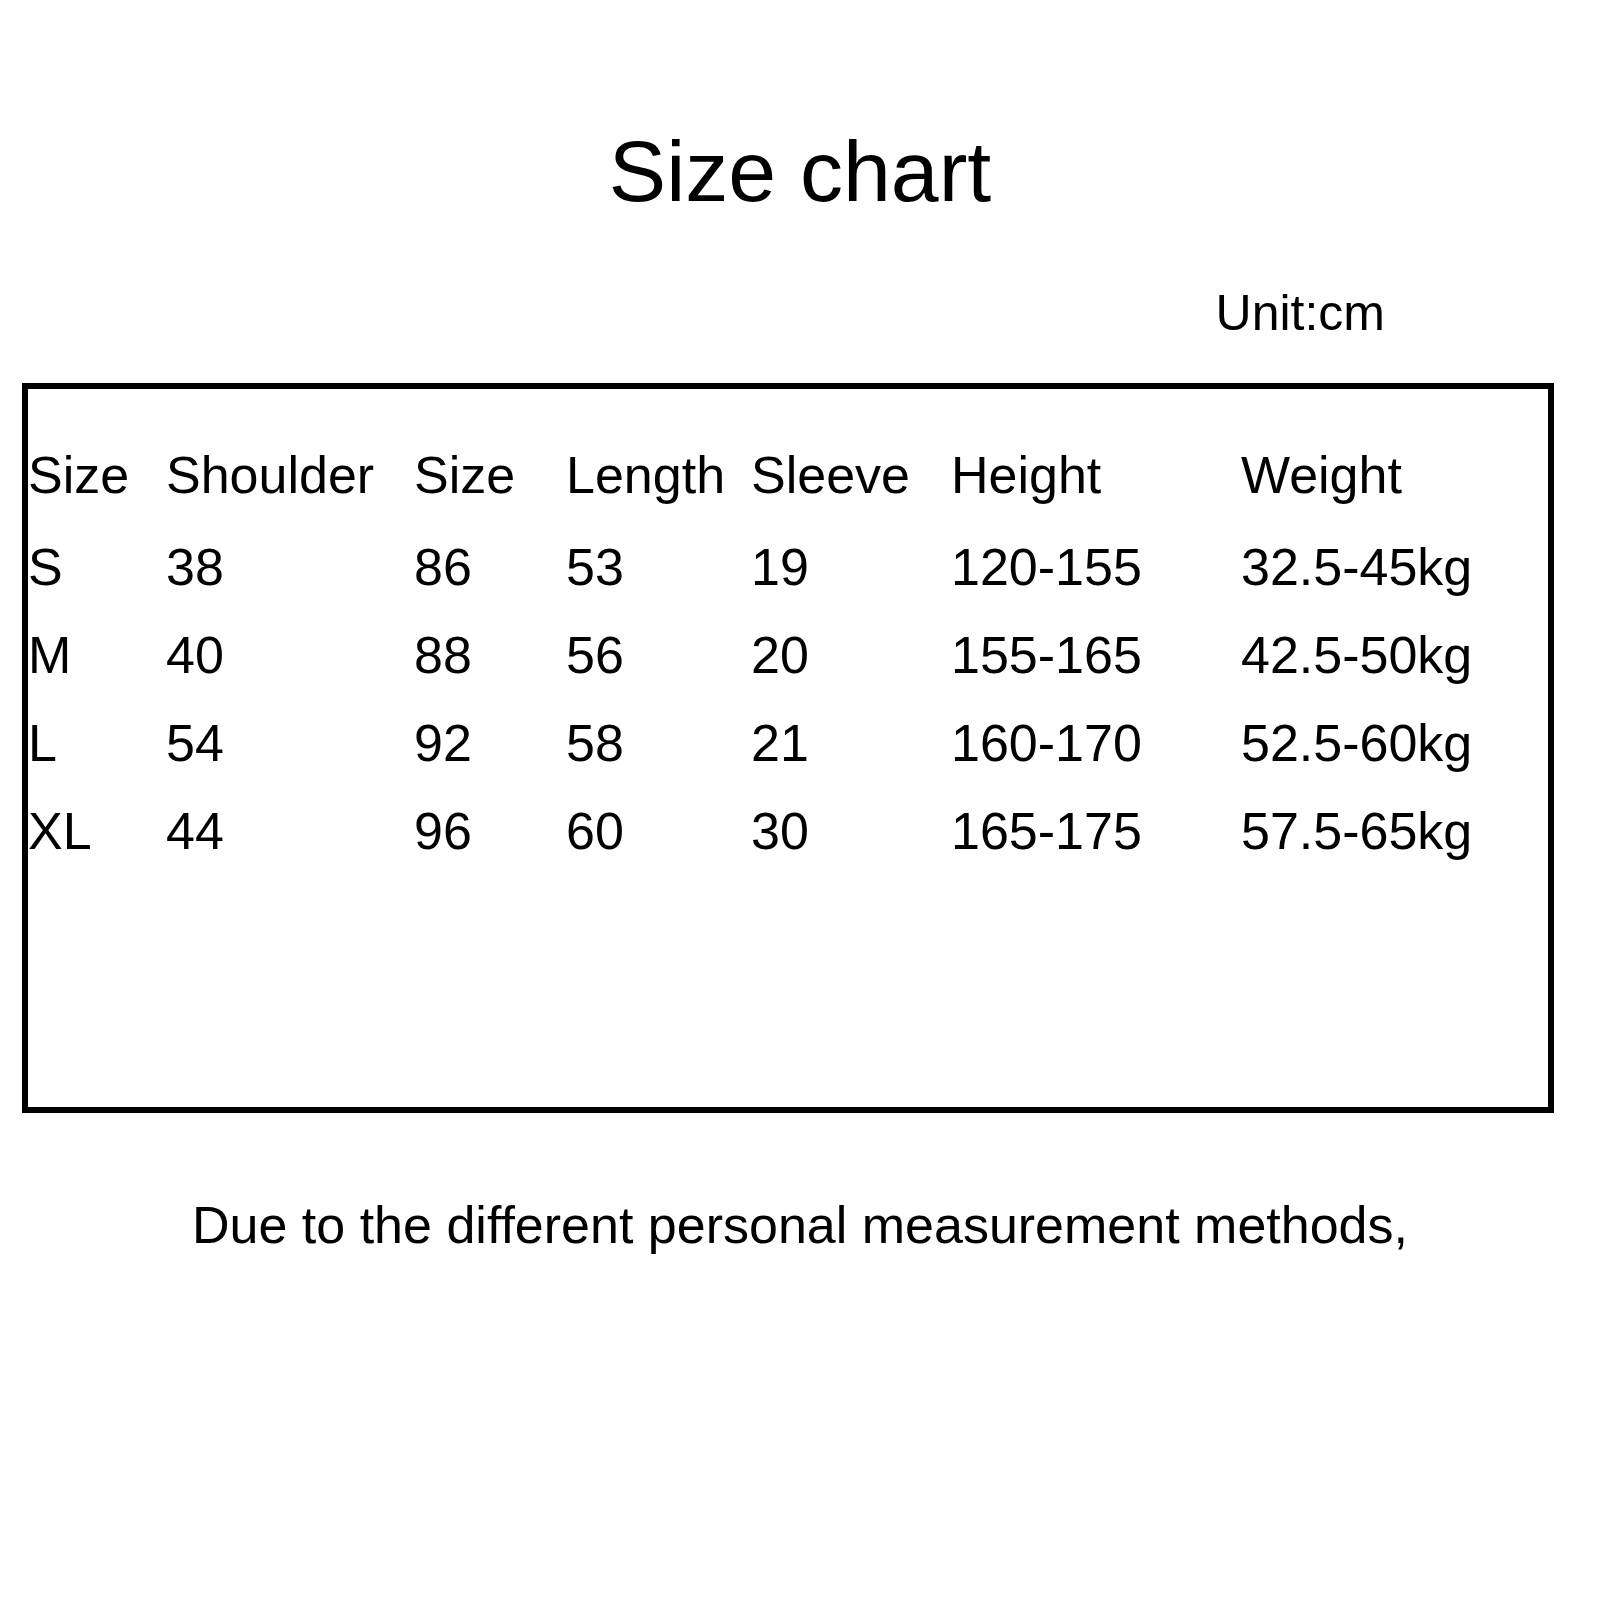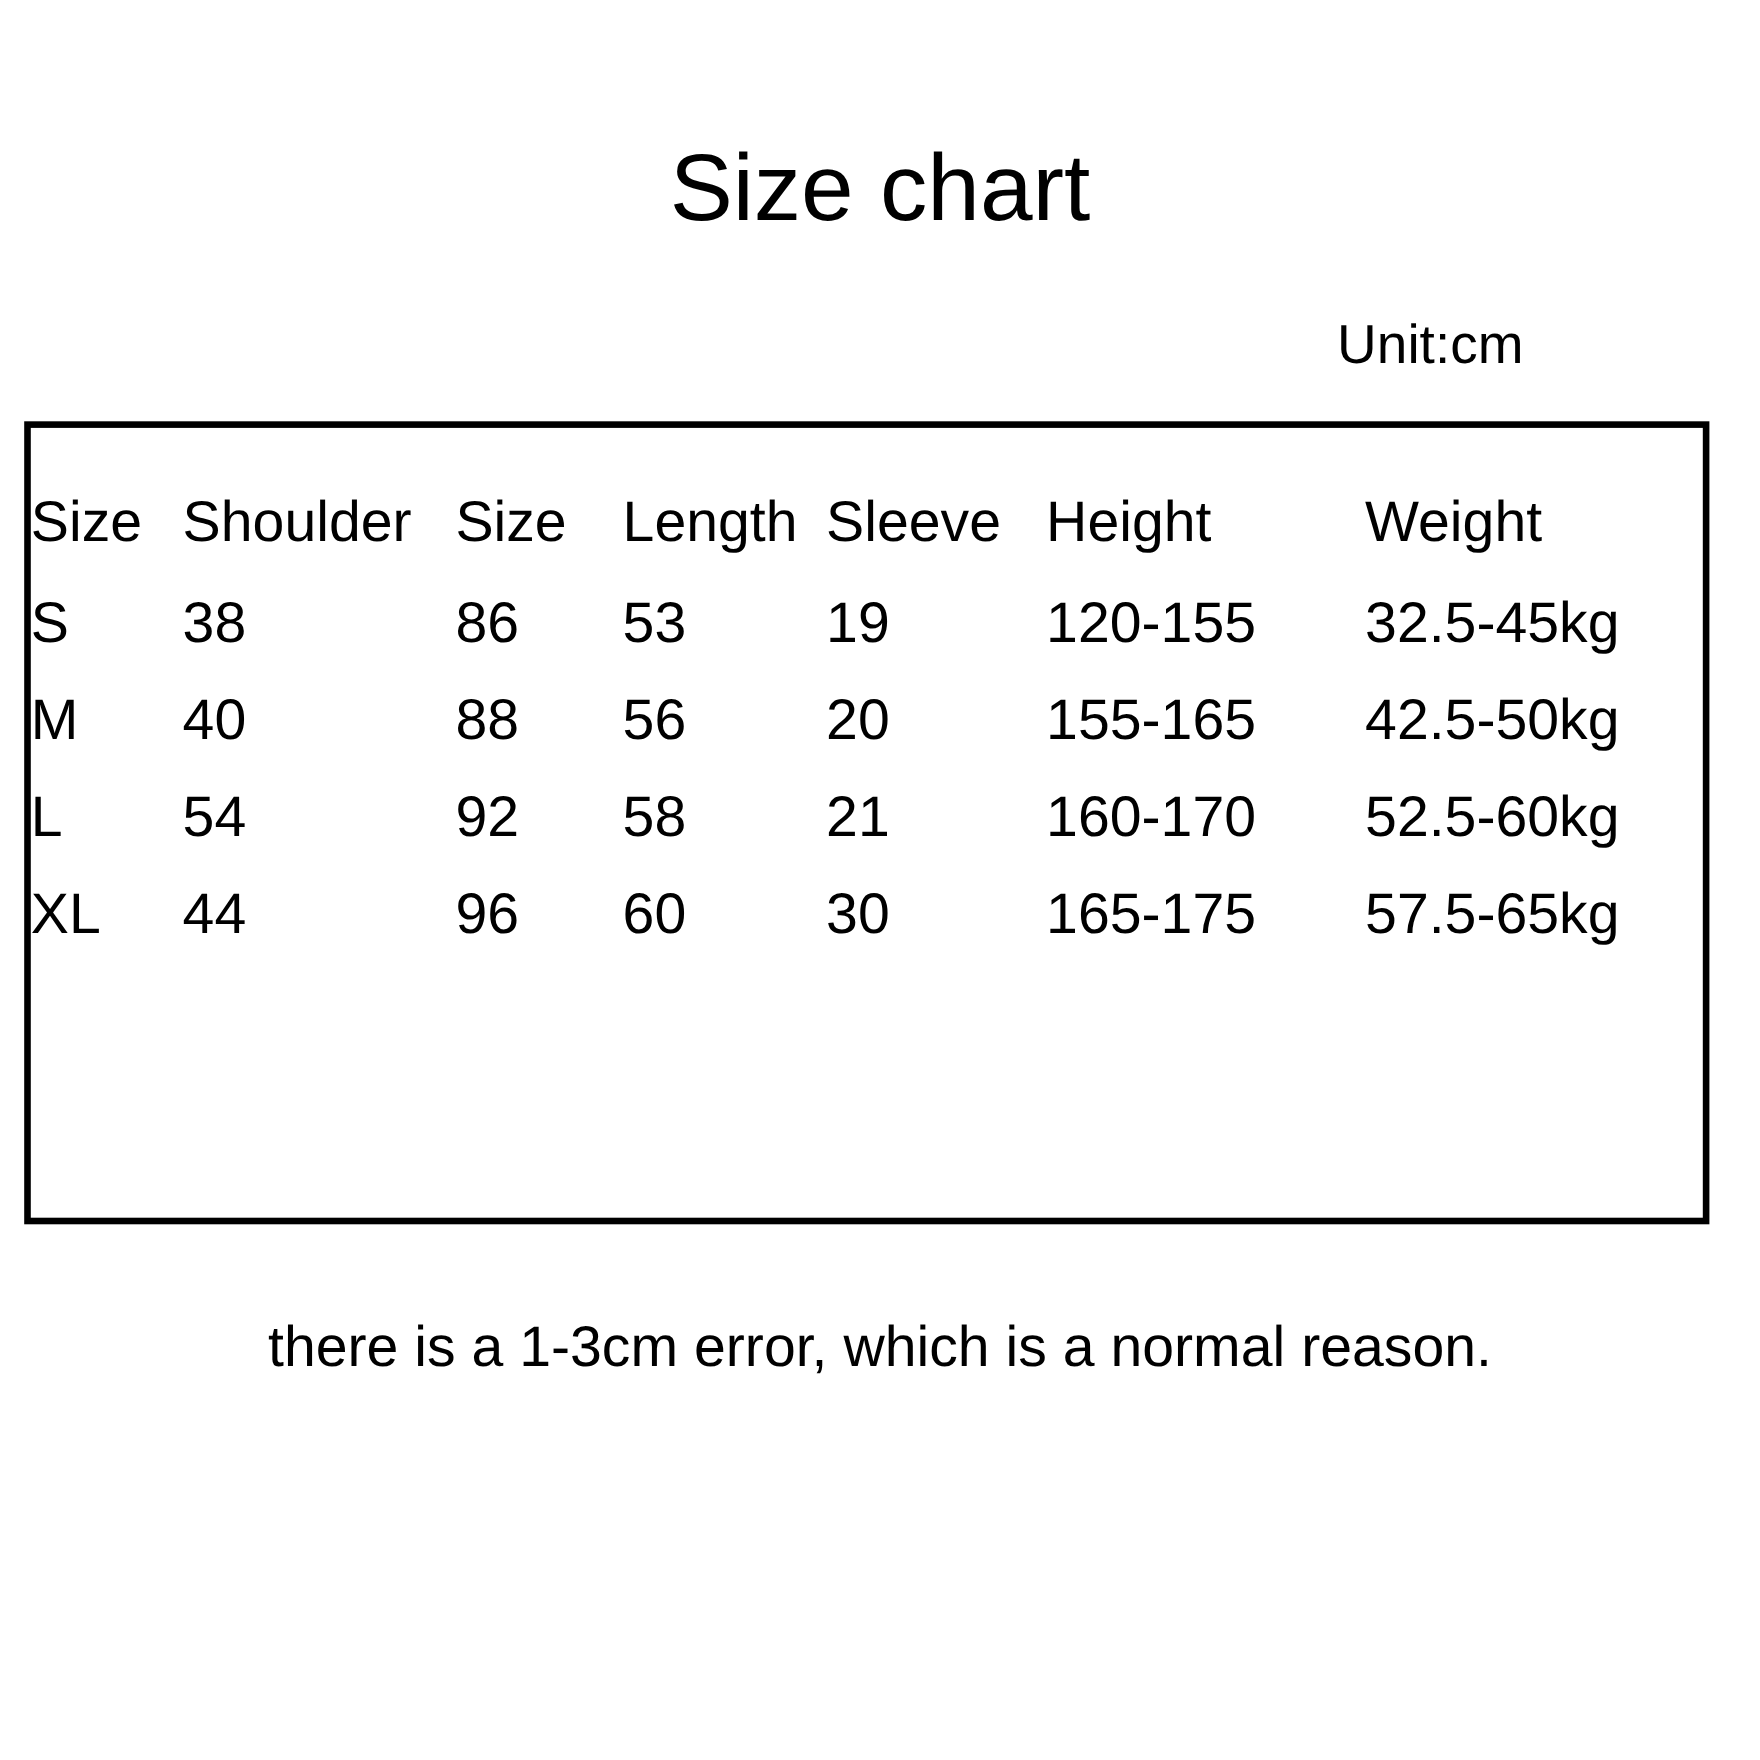--- a/index.html
+++ b/index.html
@@ -155,16 +155,16 @@
           <td>60</td>
           <td>30</td>
           <td>165-175</td>
           <td>57.5-65kg</td>
         </tr>
       </tbody>
     </table>
   </div>
 
   <div class="note">
-    <span>there is a 1-3cm error, which is a normal reason.</span>
+    <span>Due to the different personal measurement methods,</span>
   </div>
 
 </div>
 
 </body></html>

